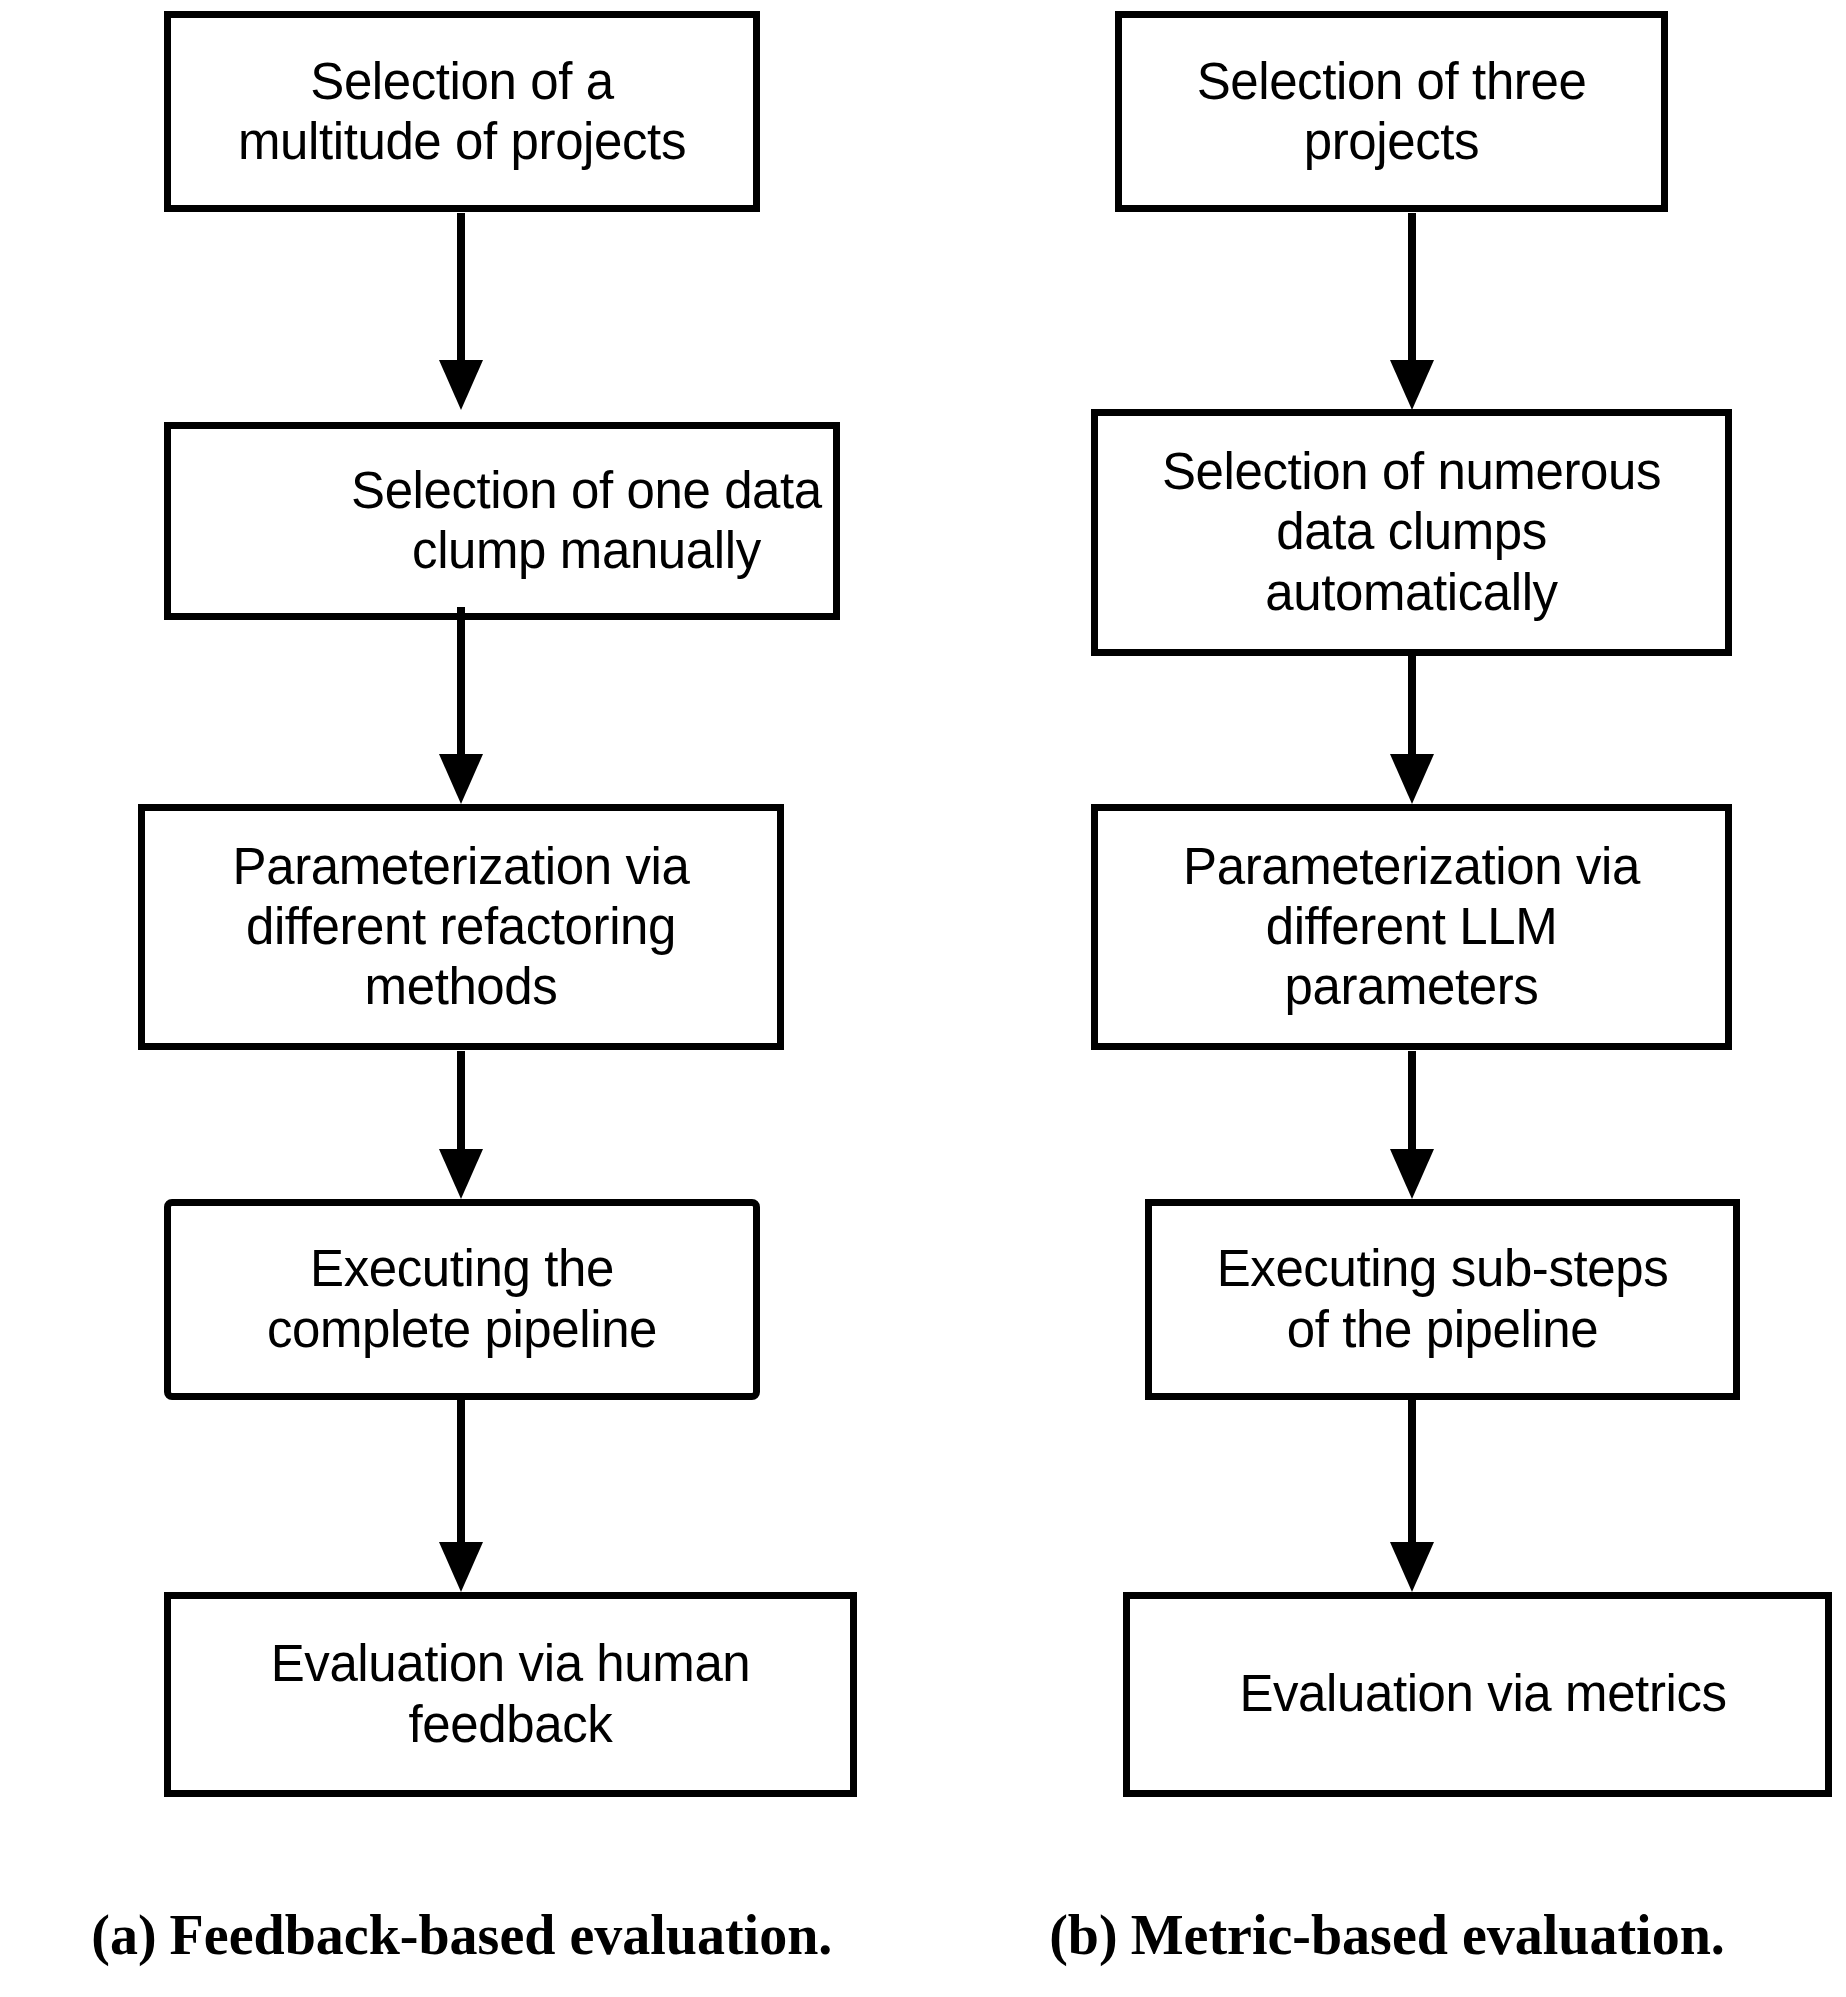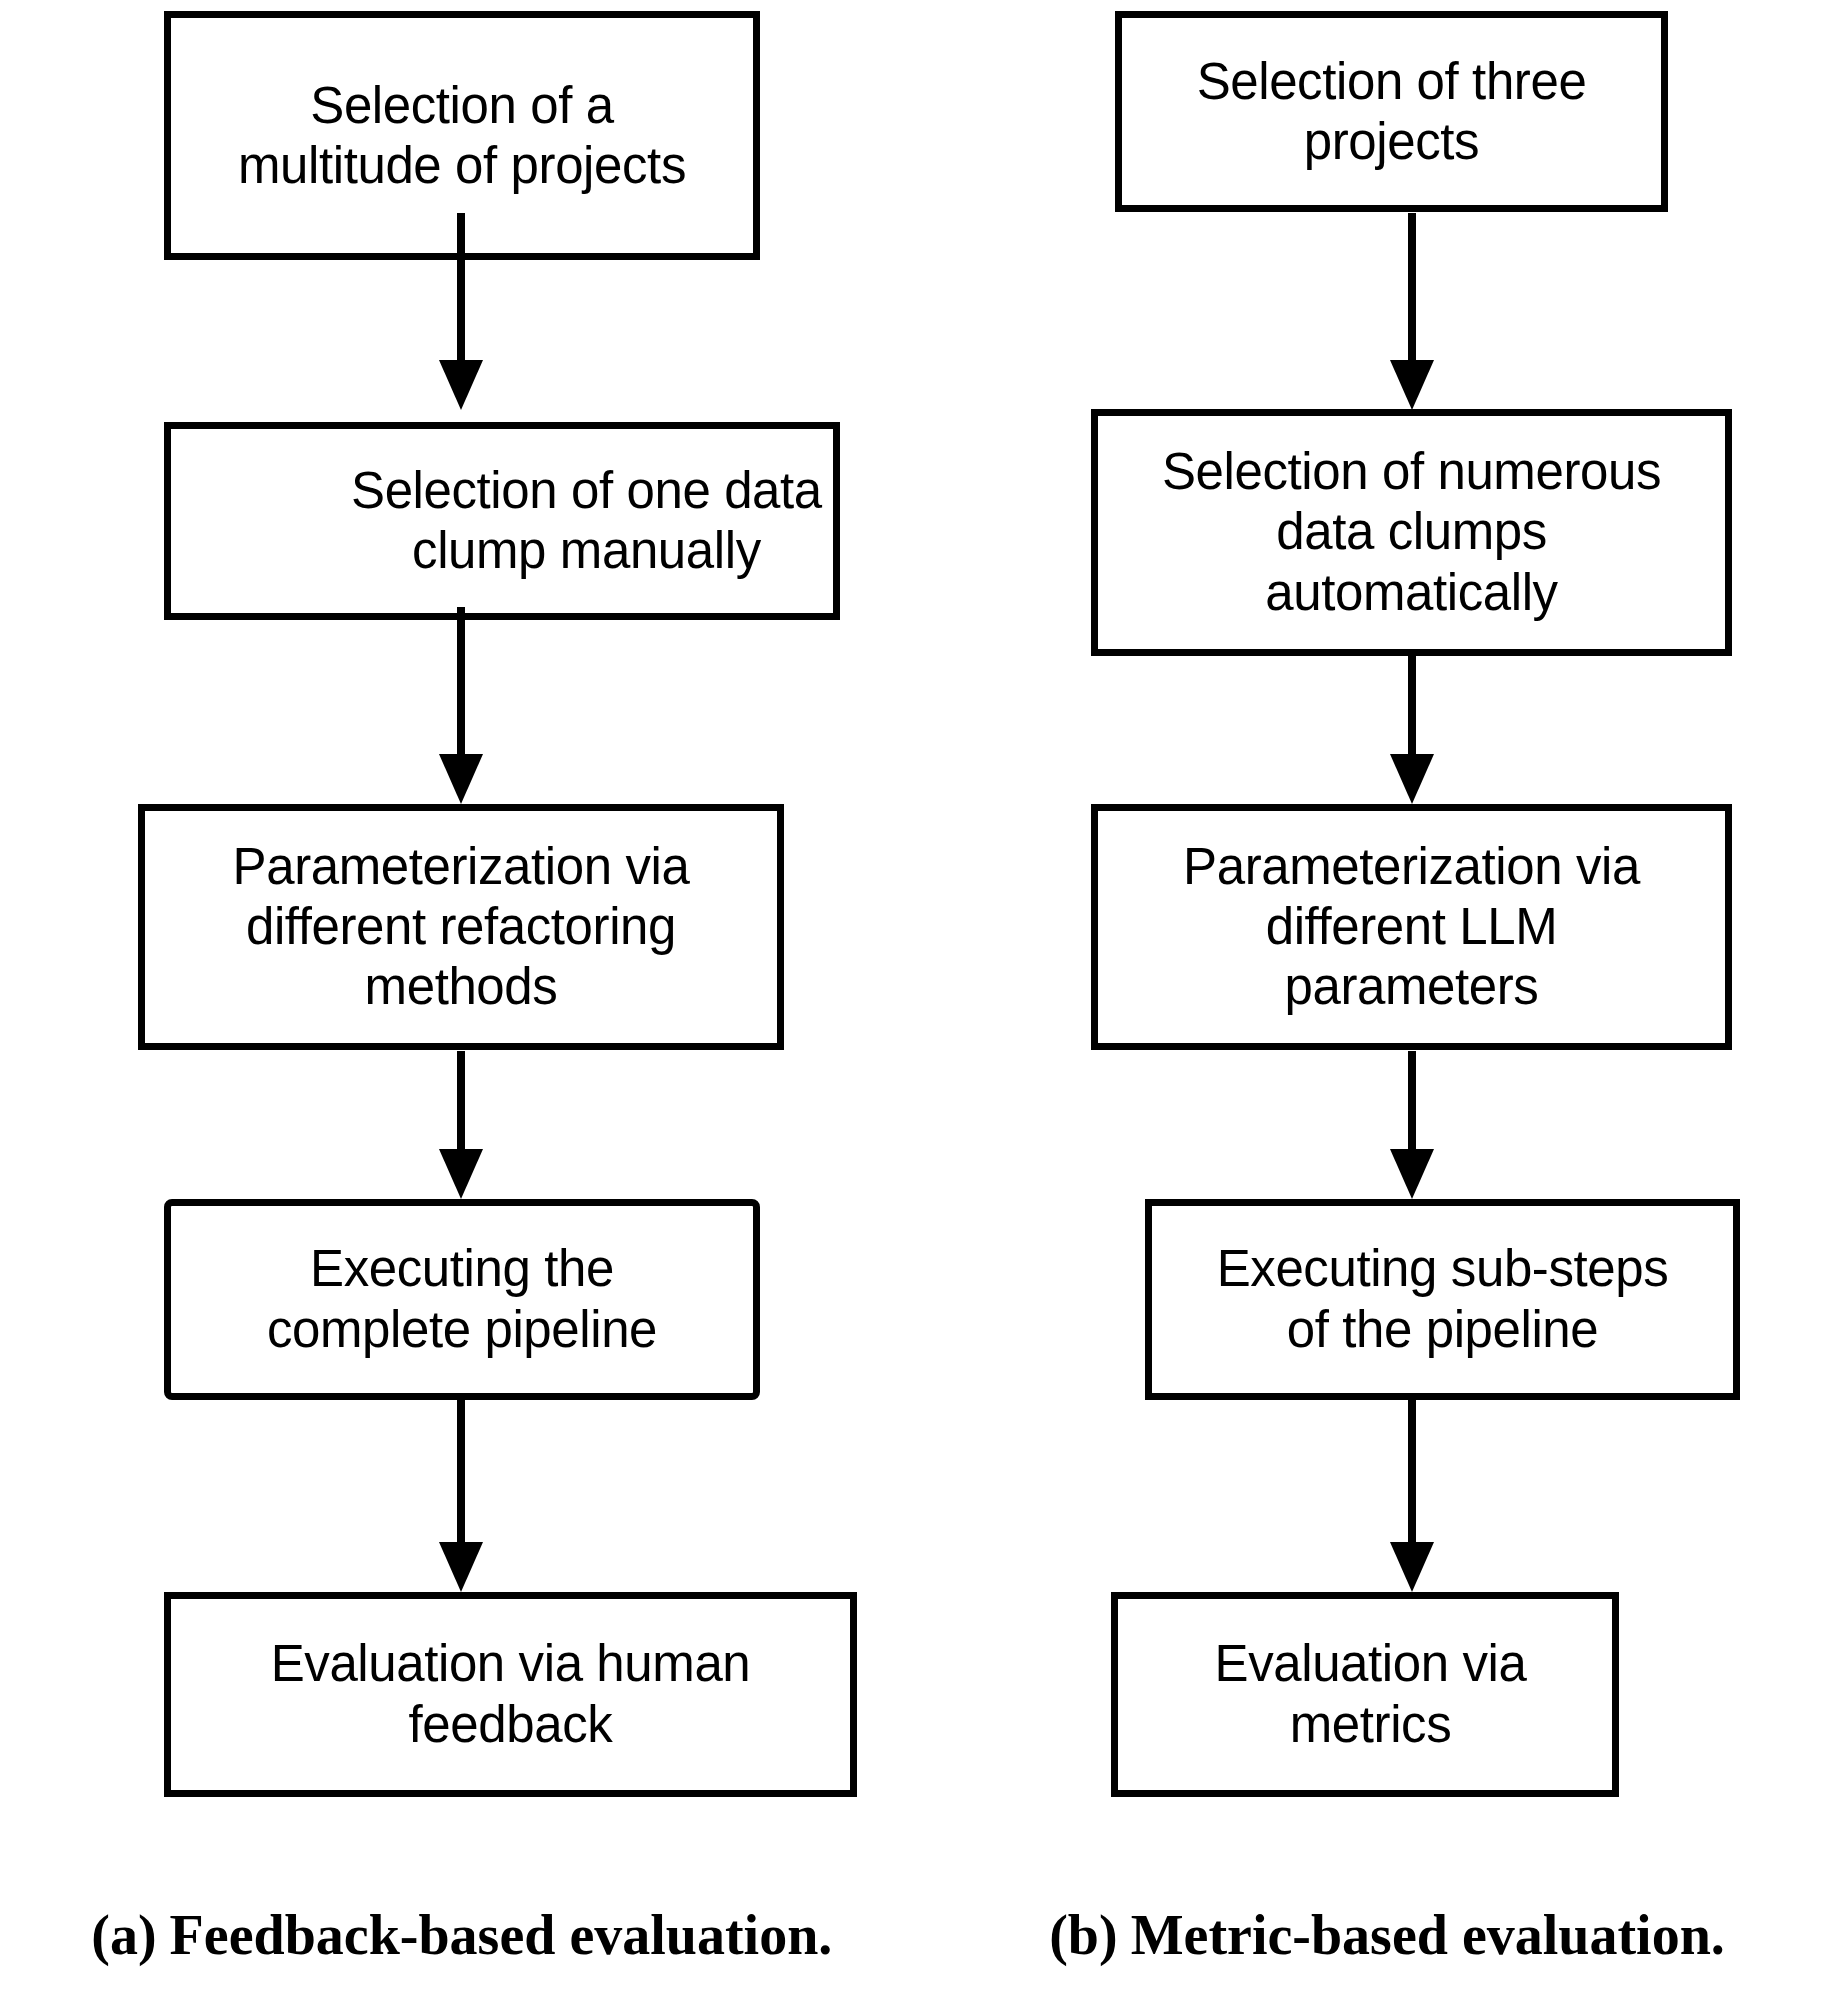--- a/index.html
+++ b/index.html
@@ -48,32 +48,32 @@
     font-size: 51px;
     line-height: 1.18;
     letter-spacing: -0.4px;
     font-weight: 400;
     color: #000000;
     padding: 0 11.2px;
     white-space: pre-line;
   }
 
   
-  #a-node-0 { left: 164px; top: 11.2px;   width: 596px; height: 249px; }
+  #a-node-0 { left: 164px; top: 11.2px;   width: 596px; height: 201px; }
   #a-node-1 { left: 164px; top: 422px;  width: 676px; height: 198px; justify-content: flex-end; }
   #a-node-2 { left: 138px; top: 804px; width: 646px; height: 246px; }
   #a-node-3 { left: 164px; top: 1199px; width: 596px; height: 201px; border-radius: 8px; }
   #a-node-4 { left: 164px; top: 1592px; width: 693px; height: 205px; }
 
   
   #b-node-0 { left: 192px; top: 11.2px;   width: 553px; height: 201px; }
   #b-node-1 { left: 168px; top: 409px;  width: 641px; height: 247px; }
   #b-node-2 { left: 168px; top: 804px; width: 641px; height: 246px; }
   #b-node-3 { left: 192px; top: 1199px; width: 595px; height: 201px; margin-left: 30px; }
-  #b-node-4 { left: 188px; top: 1592px; width: 508px; height: 205px; padding-left: 11px; }
+  #b-node-4 { left: 200px; top: 1592px; width: 709px; height: 205px; padding-left: 11px; }
 
   
   .flow-arrow {
     position: absolute;
   }
   .flow-arrow .shaft {
     position: absolute;
     left: 50%;
     top: 0;
     width: 7.2px;

